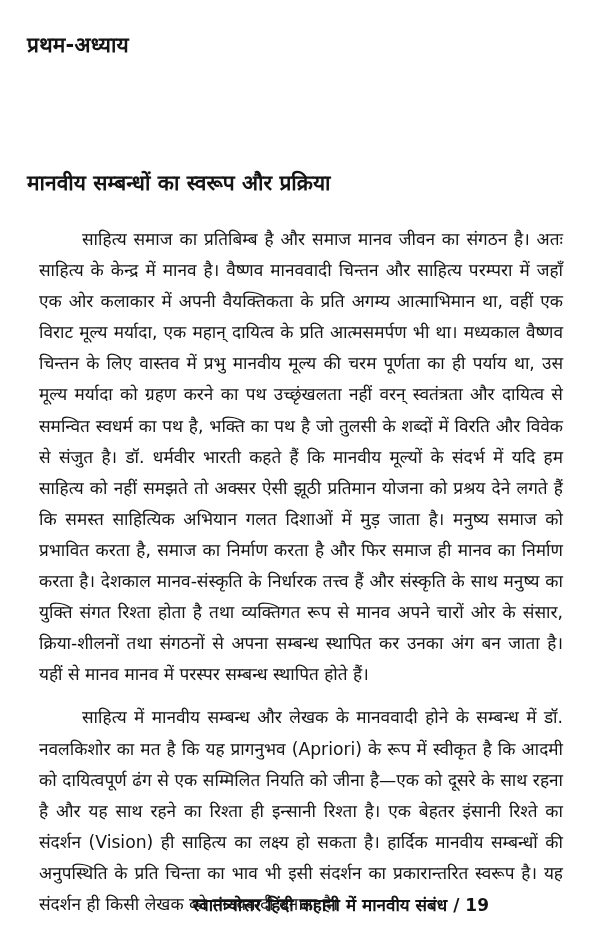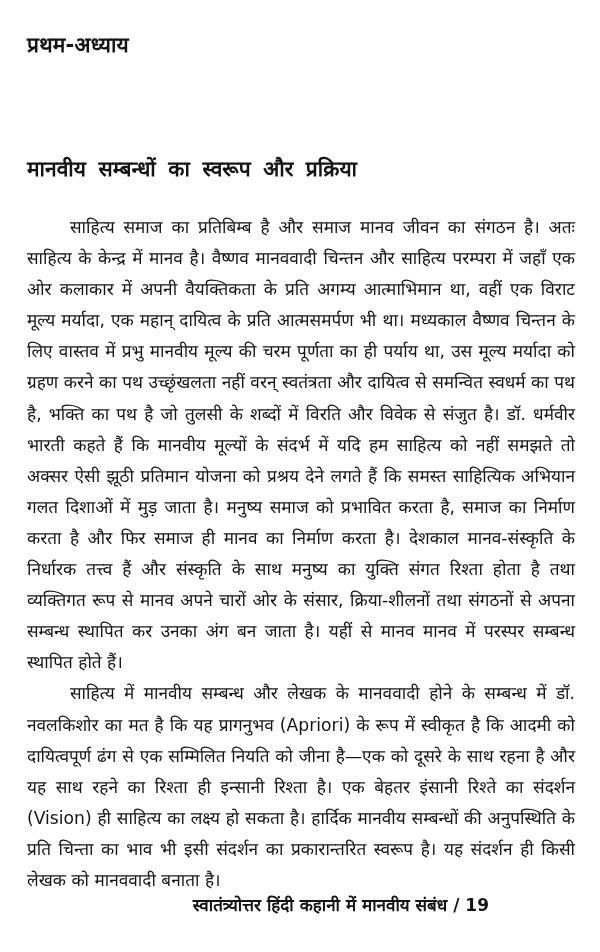--- a/index.html
+++ b/index.html
@@ -34,36 +34,35 @@
     width: 600px;
     top: 84px;
     text-align: center;
     font-size: 29px;
     font-weight: bold;
     letter-spacing: 1px;
   }
   .section-heading {
     position: absolute;
     left: 27px;
-    top: 154px;
+    top: 168px;
     font-size: 21px;
     font-weight: bold;
-    font-family: Liberation Mono, monospace;
   }
   .body {
     position: absolute;
     left: 27px;
     top: 212px;
     width: 548px;
     font-size: 17.2px;
     line-height: 31.1px;
     text-align: justify;
   }
   .para {
-    margin: 0;
+    margin: 12px;
     text-indent: 43px;
     text-align-last: left;
   }
   .footer {
     position: absolute;
     right: 15px;
     top: 893px;
     font-size: 17px;
     font-weight: bold;
   }

